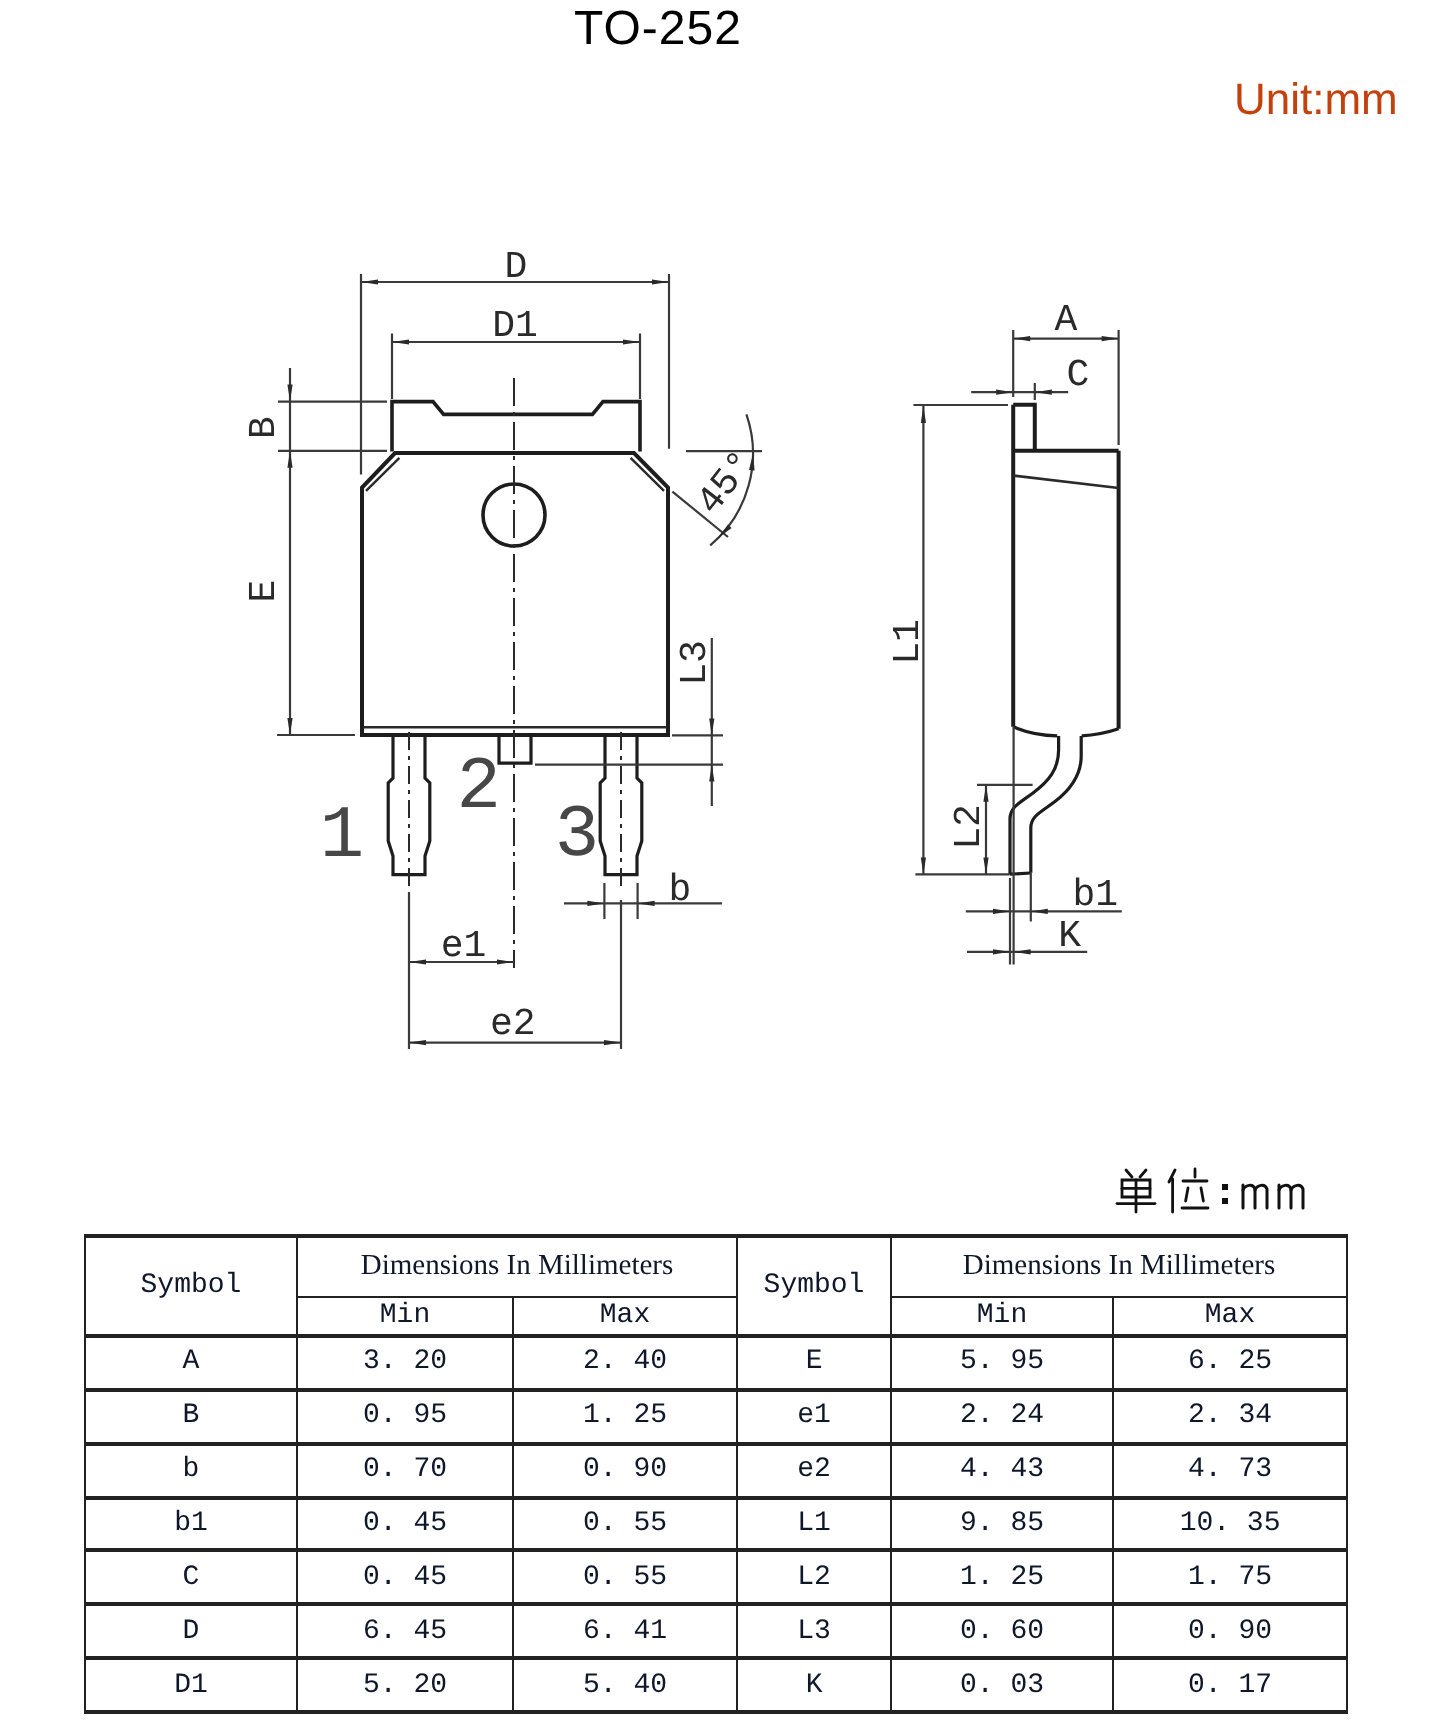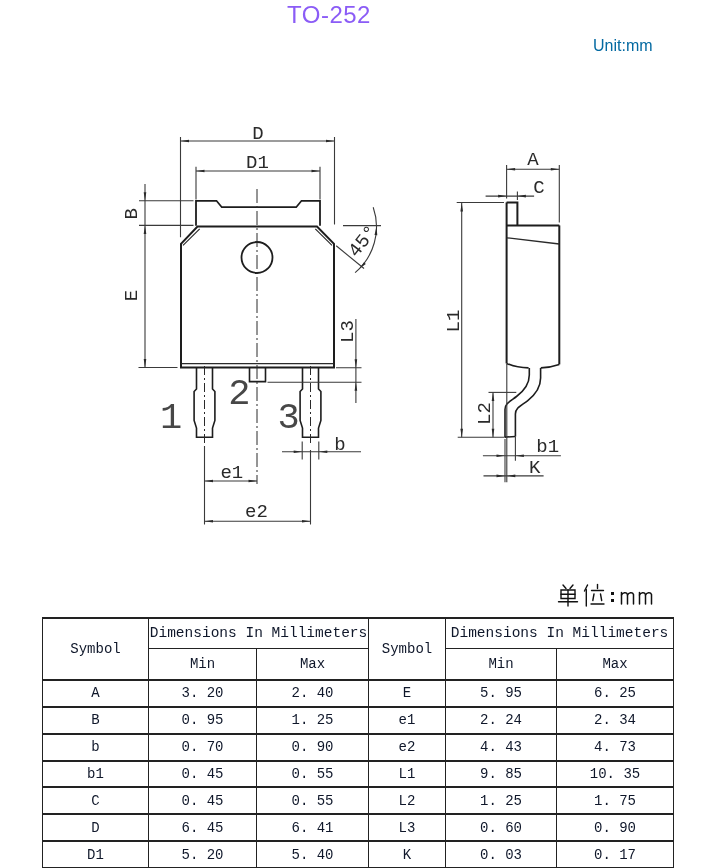--- a/index.html
+++ b/index.html
@@ -1,33 +1,33 @@
 <!DOCTYPE html>
 <html><head>
 <meta charset="utf-8">
 <style>
   html,body{margin:0;padding:0;background:#fff;}
   #page{position:relative;width:717px;height:868px;background:#ffffff;overflow:hidden;
         font-family:"Liberation Sans",sans-serif;color:#000;}
-  #title{position:absolute;left:287px;top:1px;font-size:24px;letter-spacing:0.5px;color:#8b5cf6;}
-  #unit-top{position:absolute;left:593px;top:37px;font-size:16px;color:#0369a1;}
+  #title{position:absolute;left:287px;top:1px;font-size:24px;letter-spacing:0.5px;color:#000000;}
+  #unit-top{position:absolute;left:617px;top:37px;font-size:22px;color:#c2410c;}
   #drawing{position:absolute;left:0;top:0;}
   svg text{font-family:"Liberation Mono","DejaVu Sans Mono",monospace;fill:#2a2a2a;}
   .dimtxt{font-size:19px;}
   .pintxt{font-size:37px;fill:#474747;}
   #unit-cn{position:absolute;left:556px;top:583px;display:flex;align-items:center;}
   #unit-cn .mm-svg{margin-left:2px;}
   #dim-table{position:absolute;left:42px;top:617px;width:631px;border-collapse:collapse;
              table-layout:fixed;font-family:"Liberation Mono","DejaVu Sans Mono",monospace;
              font-size:14px;color:#0f172a;}
   #dim-table td,#dim-table th{border-left:1px solid #222;border-right:1px solid #222;
       border-top:2px solid #222;border-bottom:2px solid #222;
       text-align:center;vertical-align:middle;padding:0;font-weight:normal;}
   #dim-table .subhdr{border-top:1px solid #222;}
-  #dim-table .dims-hdr{border-bottom:1px solid #222;font-size:14.5px;white-space:nowrap;}
+  #dim-table .dims-hdr{border-bottom:1px solid #222;font-size:14.5px;white-space:nowrap;font-family:Liberation Serif, serif;}
 </style>
 </head>
 <body>
 
 <div id="page">
 
   <div id="title">TO-252</div>
   <div id="unit-top">Unit:mm</div>
 
   <svg id="drawing" width="717" height="600" viewBox="0 0 717 600" fill="none">
@@ -240,21 +240,21 @@
         <col style="width:111px">
         <col style="width:117px">
     </colgroup>
     <tbody>
         <tr style="height:30px">
       <th rowspan="2">Symbol</th>
       <th colspan="2" class="dims-hdr">Dimensions In Millimeters</th>
       <th rowspan="2">Symbol</th>
       <th colspan="2" class="dims-hdr">Dimensions In Millimeters</th>
     </tr>
-    <tr style="height:32px">
+    <tr style="height:20px">
       <th class="subhdr">Min</th>
       <th class="subhdr">Max</th>
       <th class="subhdr">Min</th>
       <th class="subhdr">Max</th>
     </tr>
     <tr style="height:26.87px">
       <td>A</td>
       <td>3. 20</td>
       <td>2. 40</td>
       <td>E</td>

